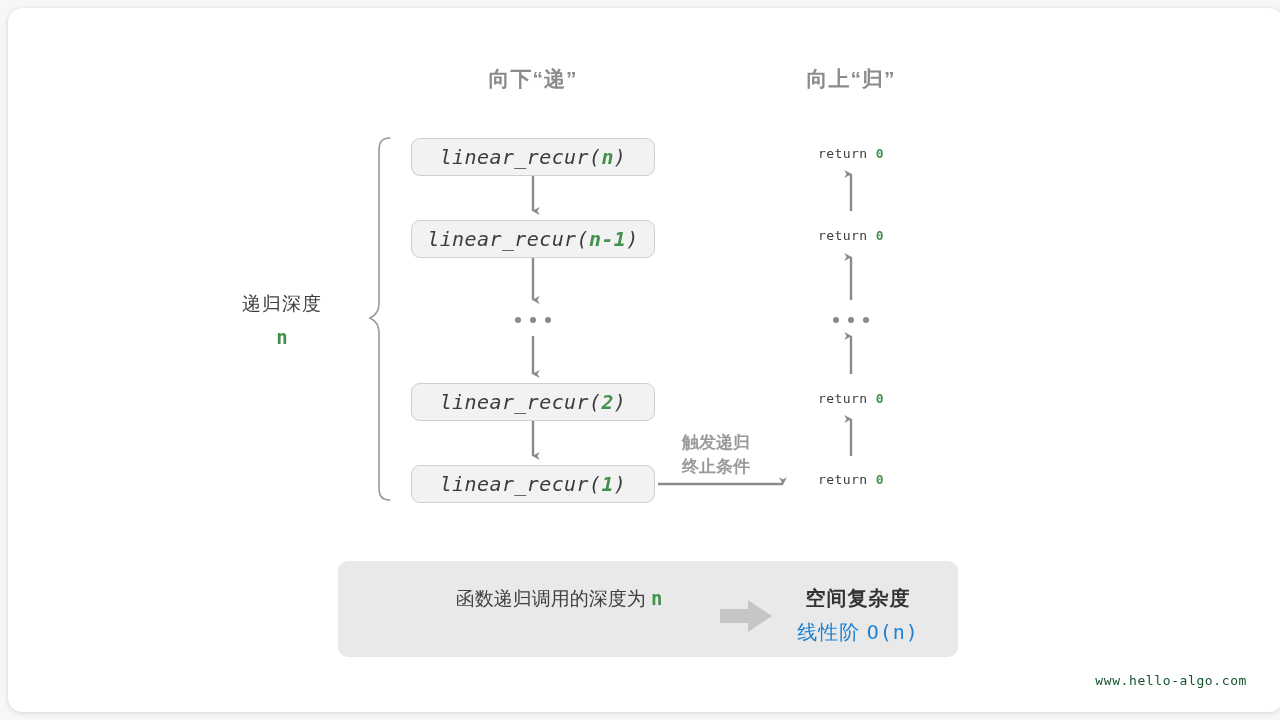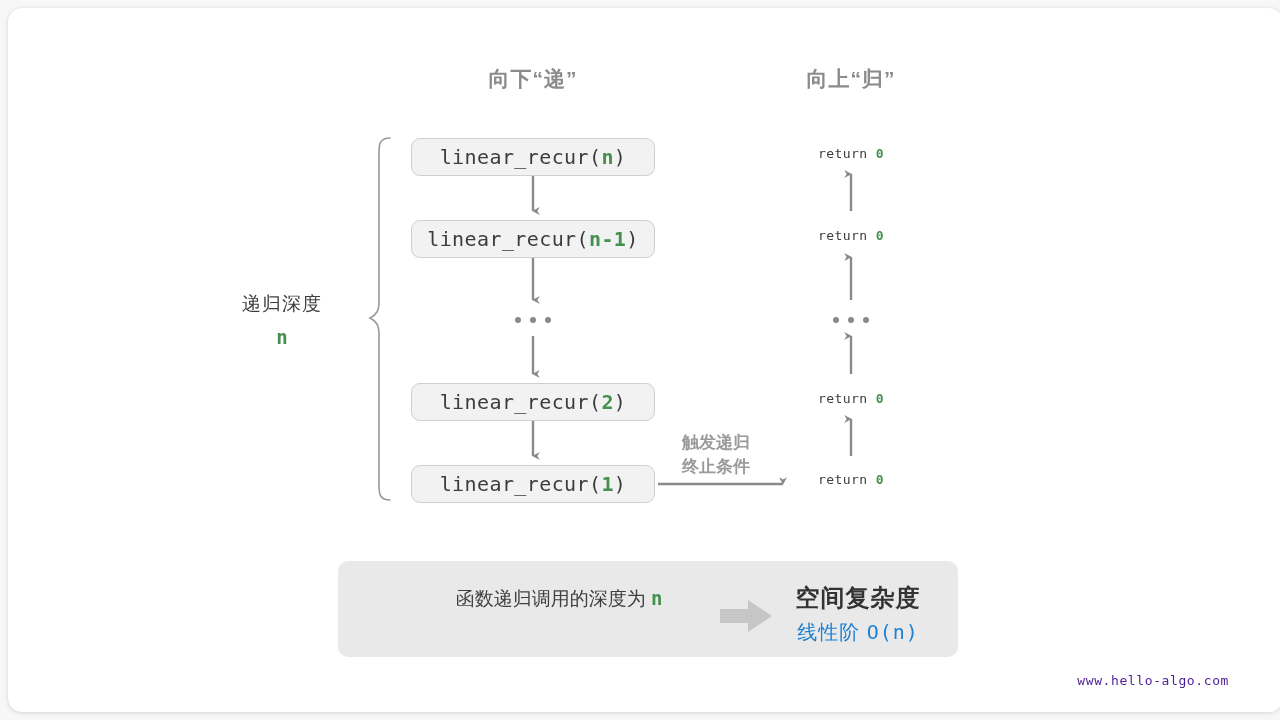--- a/index.html
+++ b/index.html
@@ -80,20 +80,21 @@
     border: 1.4px solid #cfcfcf;
     border-radius: 9px;
     display: flex;
     align-items: center;
     justify-content: center;
     font-family: "DejaVu Sans Mono", "Liberation Mono", monospace;
     font-size: 20px;
     color: #3c3c3c;
     letter-spacing: 0.4px;
     white-space: nowrap;
+    font-style: italic;
   }
   .call-box .arg {
     color: #44914f;
     font-weight: bold;
   }
 
   
   .ret {
     position: absolute;
     transform: translateX(-50%);
@@ -188,46 +189,46 @@
   }
   #summary-right {
     position: absolute;
     left: 430px;
     top: 20px;
     width: 180px;
     text-align: center;
     white-space: nowrap;
   }
   #summary-title {
-    font-size: 24px;
+    font-size: 20px;
     font-weight: bold;
     color: #333333;
     line-height: 34px;
     letter-spacing: 1px;
     text-align: center;
   }
   #summary-value {
     font-size: 20px;
     font-weight: normal;
     color: #1e81d4;
     line-height: 34px;
     letter-spacing: 1px;
   }
   #summary-value .mono {
     font-family: "DejaVu Sans Mono", "Liberation Mono", monospace;
   }
 
   
   #watermark {
     position: absolute;
-    right: 54px;
+    right: 36px;
     bottom: 24px;
     font-family: "DejaVu Sans Mono", "Liberation Mono", monospace;
     font-size: 13px;
-    color: #4c1d95;
+    color: #14532d;
     letter-spacing: 0.6px;
   }
 </style>
 </head>
 <body>
 
 <div id="stage">
   <div class="card">
 
     <div class="col-header" id="hdr-down">向下“递”</div>

